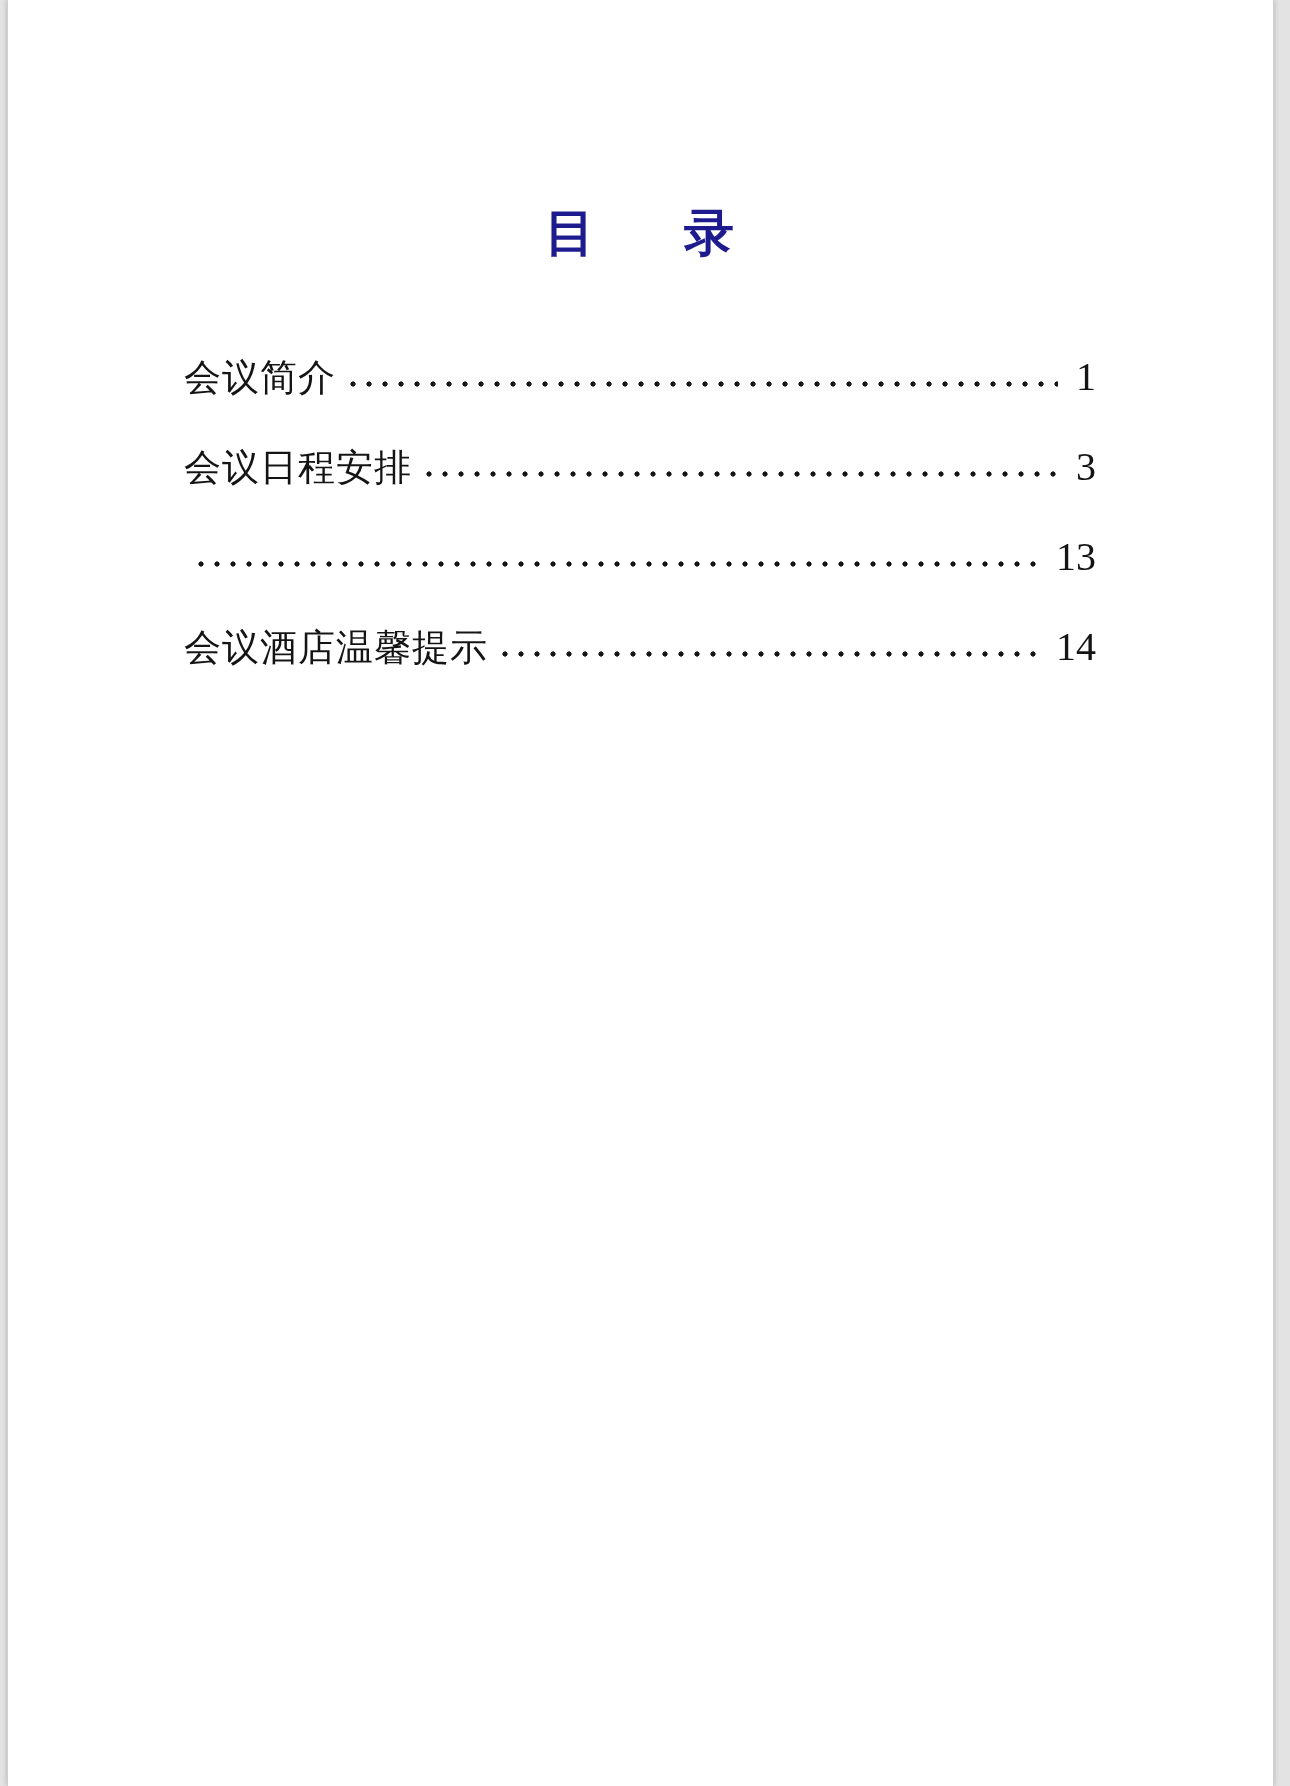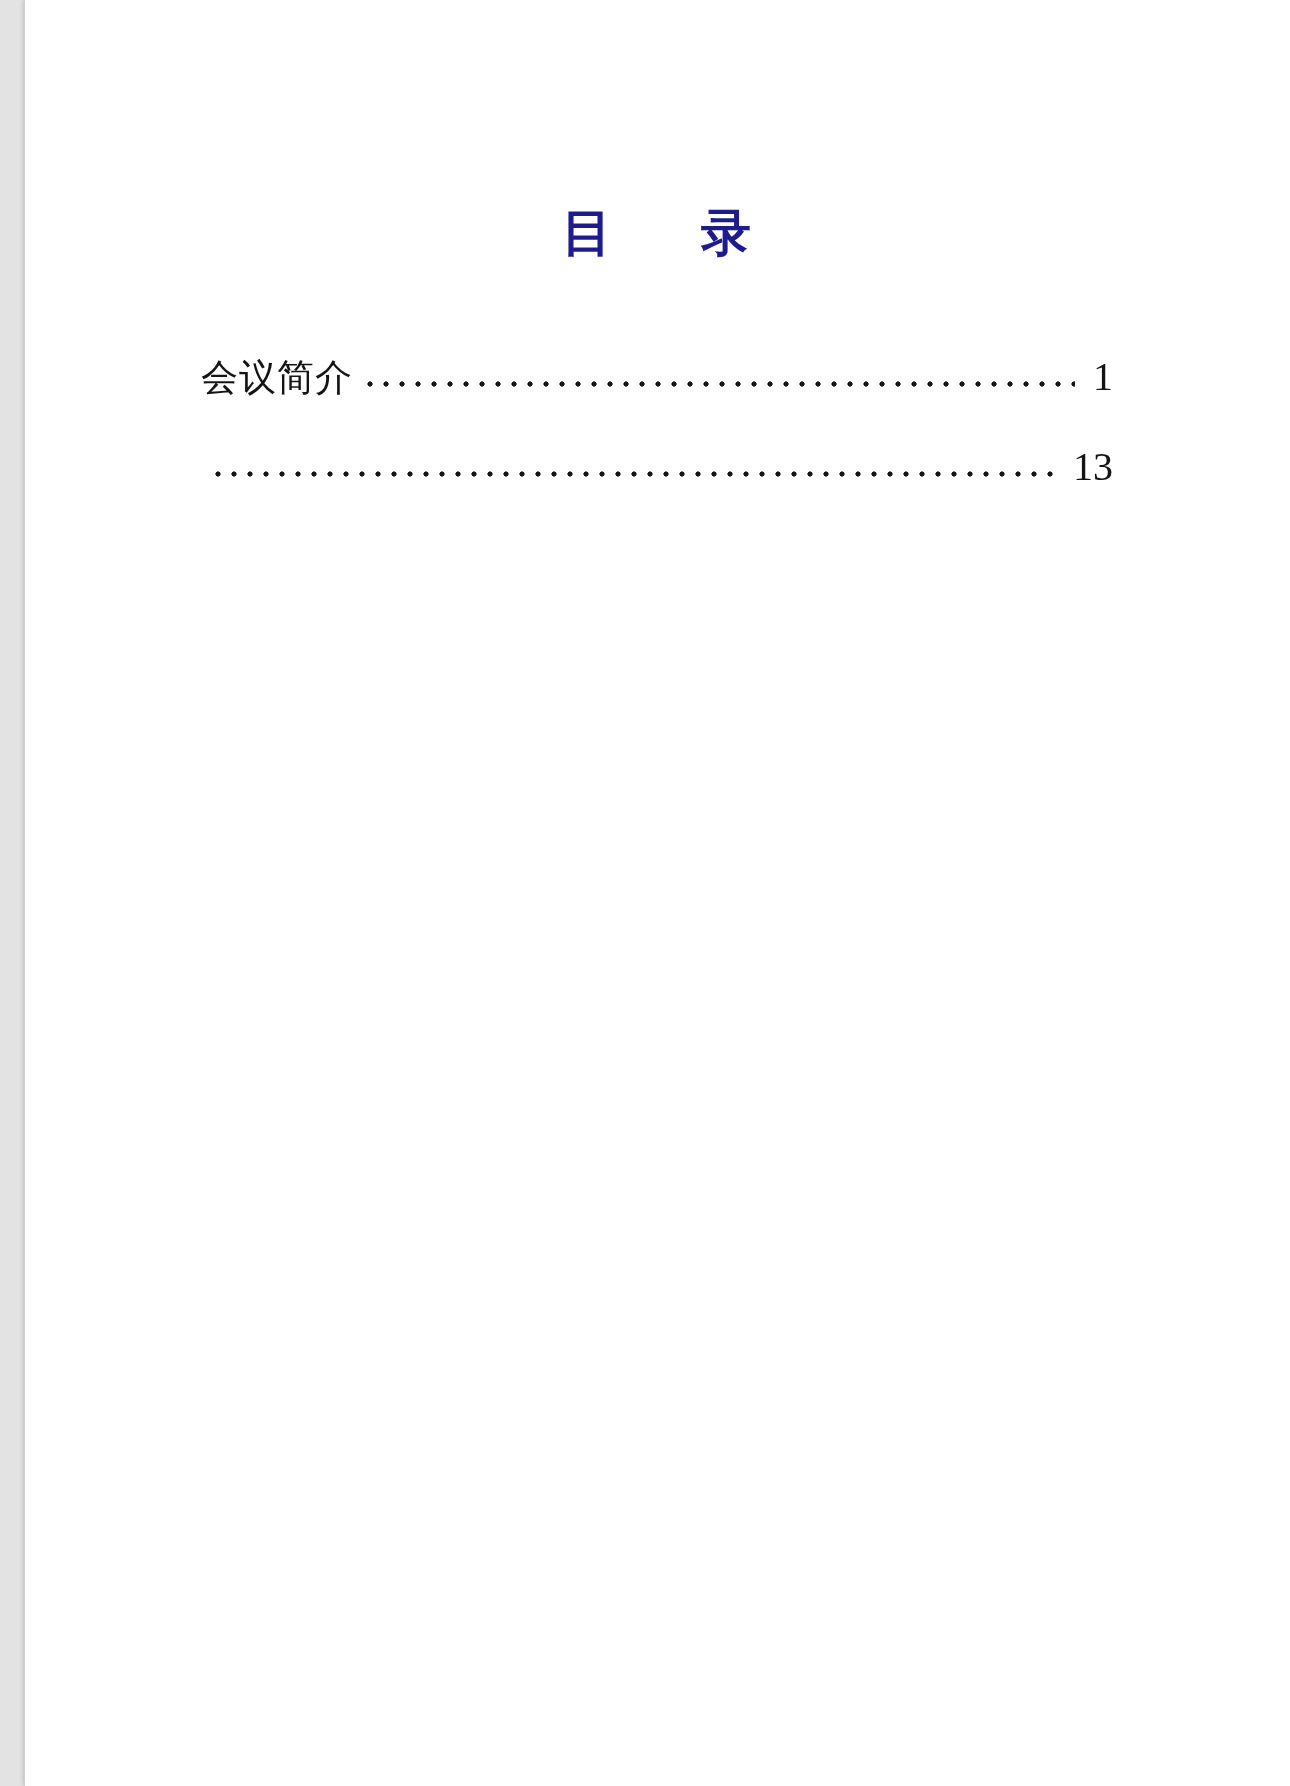--- a/index.html
+++ b/index.html
@@ -9,21 +9,21 @@
   body {
     width: 1290px;
     height: 1786px;
     background: #e3e3e3;
     font-family: "Liberation Serif", "DejaVu Serif", serif;
     position: relative;
     overflow: hidden;
   }
   .page {
     position: absolute;
-    left: 24px;
+    left: 7px;
     top: 0;
     width: 1267px;
     height: 1786px;
     background: #ffffff;
     border-left: 1px solid #cfcfcf;
     border-right: 1px solid #cfcfcf;
     box-shadow: 0 0 5px rgba(0,0,0,0.22);
     box-sizing: border-box;
   }
   .title {
@@ -77,17 +77,27 @@
 
 <div class="page">
   <h1 class="title" style="color: rgb(30, 27, 142);">目      录</h1>
   <div class="toc" id="toc-list">
       <div class="toc-row">
         <span class="toc-label">会议简介</span>
         <span class="dots"></span>
         <span class="toc-page">1</span>
       </div>
       <div class="toc-row">
+        <span class="toc-label">会议日程安排</span>
+        <span class="dots"></span>
+        <span class="toc-page">3</span>
+      </div>
+      <div class="toc-row">
         <span class="dots"></span>
         <span class="toc-page">13</span>
+      </div>
+      <div class="toc-row">
+        <span class="toc-label">会议酒店温馨提示</span>
+        <span class="dots"></span>
+        <span class="toc-page">14</span>
       </div>
     </div>
 </div>
 
 </body></html>

